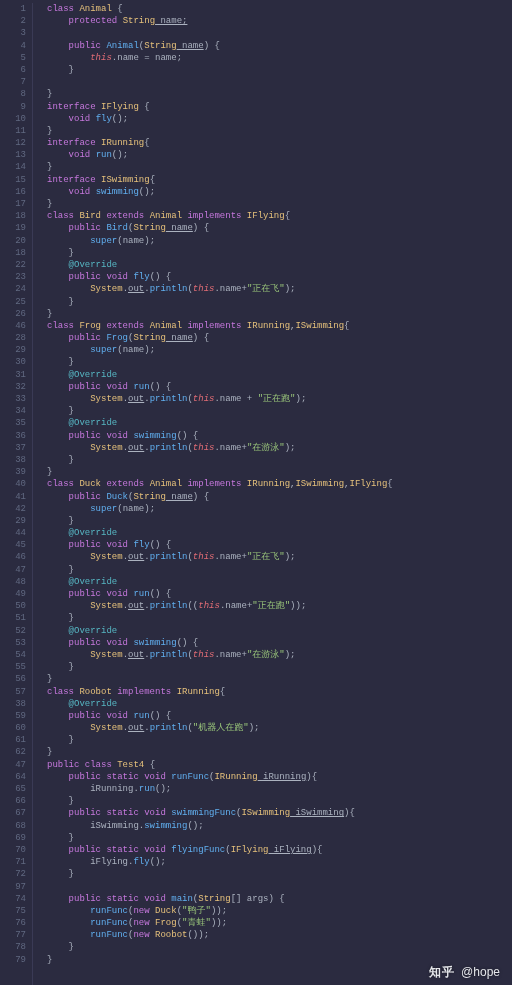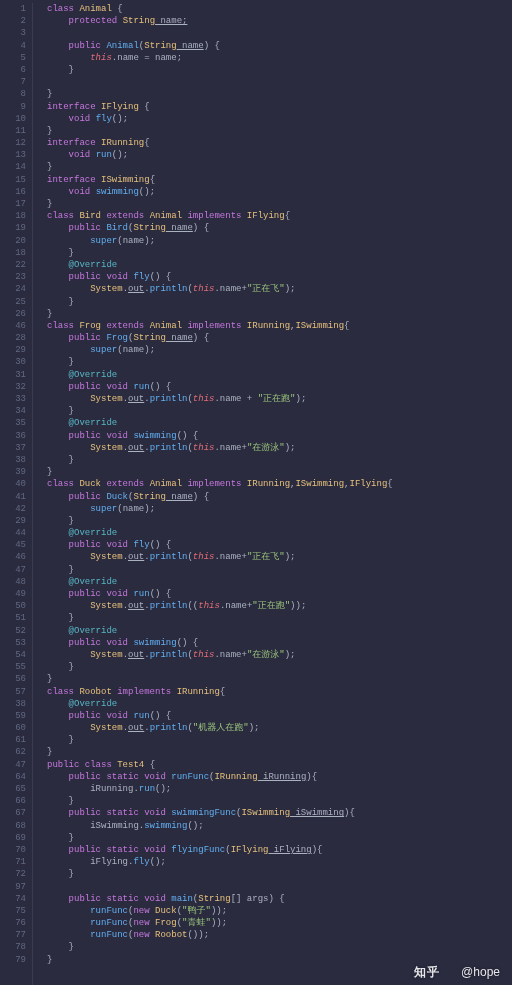--- a/index.html
+++ b/index.html
@@ -59,21 +59,21 @@
   .watermark {
     position: absolute;
     right: 12px;
     bottom: 7px;
     color: #e4e6ea;
     font-family: "Microsoft YaHei", Arial, sans-serif;
     font-size: 12px;
     font-weight: 500;
     display: flex;
     align-items: center;
-    gap: 21px;
+    gap: 6px;
     text-shadow: 0 0 3px rgba(0,0,0,.5);
     text-align: right;
   }
   .zhihu-logo {
     font-weight: 700;
     letter-spacing: 1px;
   }
 </style>
 </head>
 <body>

